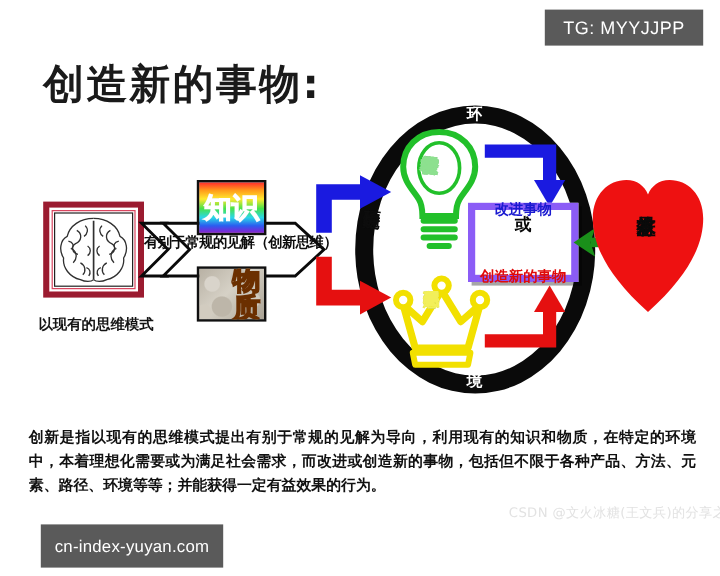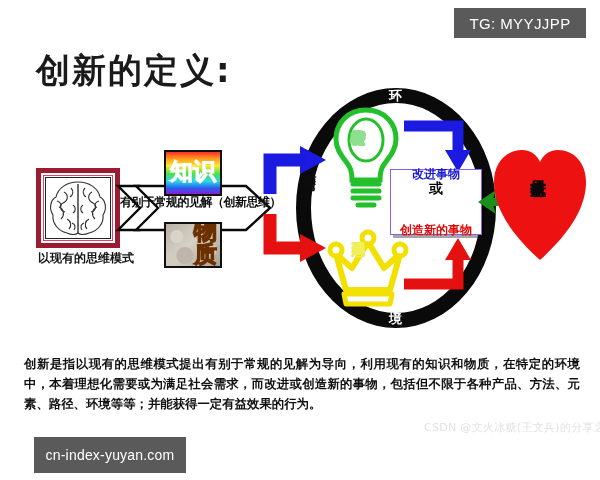--- a/index.html
+++ b/index.html
@@ -34,22 +34,22 @@
     border:5px solid #9b1b30;
     box-shadow:0 0 0 2px #ffffff inset, 0 0 0 3px #d9455f inset;
     box-sizing:border-box;
   }
   .brain-inner{
     position:absolute;inset:4px;background:#fff;
     border:1px solid #222;overflow:hidden;
   }
   .brain-svg{position:absolute;left:50%;top:50%;transform:translate(-50%,-50%);}
   .brain-caption{
-    position:absolute;left:26px;top:250px;width:108px;
-    text-align:right;font-family:"DejaVu Sans",sans-serif;
+    position:absolute;left:26px;top:262px;width:108px;
+    text-align:center;font-family:"DejaVu Sans",sans-serif;
     font-size:12px;font-weight:700;color:#141414;white-space:nowrap;
   }
 
   
   .chev-wrap{position:absolute;left:118px;top:176px;width:156px;height:64px;}
   .chev-label{
     position:absolute;left:120px;top:194px;width:160px;
     font-family:"DejaVu Sans",sans-serif;
     font-size:12px;font-weight:700;color:#0d0d0d;
     white-space:nowrap;letter-spacing:-.5px;
@@ -70,21 +70,21 @@
     left:164px;top:222px;
     background:
       radial-gradient(circle at 20% 30%, #d9d4cb 0 6px, transparent 7px),
       radial-gradient(circle at 62% 18%, #c6c0b4 0 7px, transparent 8px),
       radial-gradient(circle at 82% 62%, #cfc9bd 0 6px, transparent 7px),
       radial-gradient(circle at 35% 75%, #bdb6a9 0 8px, transparent 9px),
       radial-gradient(circle at 8% 86%, #d2ccc0 0 6px, transparent 7px),
       linear-gradient(135deg,#b8b1a4 0%,#d6d1c6 45%,#a9a294 100%);
   }
   .tile-text{
-    font-family:Liberation Mono, monospace;
+    font-family:Liberation Serif, serif;
     font-size:23px;font-weight:700;line-height:1;
   }
   .know-text{color:#2a2a78;-webkit-text-stroke:1px #ffffff;}
   .matter-text{color:#e0820c;padding-left:28px;-webkit-text-stroke:1.2px #6b2f00;}
 
   
   .oval{
     position:absolute;left:296px;top:88px;width:200px;height:240px;
     border:15px solid #0a0a0a;border-radius:50%;
     box-sizing:border-box;background:transparent;
@@ -122,21 +122,21 @@
   .crown-text{
     position:absolute;left:352px;top:232px;
     font-family:"DejaVu Sans",sans-serif;font-size:13px;font-weight:700;
     color:#2f6b1e;-webkit-text-stroke:.5px #f2ef5a;
     writing-mode:vertical-rl;text-orientation:upright;line-height:1;
   }
 
   
   .result-box{
     position:absolute;left:390px;top:169px;width:92px;height:66px;
-    background:#ffffff;border:1px solid #8b5cf6;box-sizing:border-box;
+    background:#ffffff;border:6px solid #8b5cf6;box-sizing:border-box;
     display:flex;flex-direction:column;align-items:center;justify-content:center;
     gap:1px;box-shadow:3px 3px 0 rgba(0,0,0,.35);
   }
   .rb-line{font-family:"DejaVu Sans",sans-serif;font-weight:700;line-height:1;white-space:nowrap;}
   .rb-1{font-size:12px;color:#1a1ad0;}
   .rb-2{font-size:14px;color:#0a0a0a;}
   .rb-3{font-size:12px;color:#e00a0a;margin-top:28px;}
 
   
   .heart{position:absolute;left:492px;top:146px;width:96px;height:118px;}
@@ -170,21 +170,21 @@
   }
   svg{display:block;overflow:visible;}
 </style>
 </head>
 <body>
 
 <div id="stage">
 
   <div class="tg-badge">TG: MYYJJPP</div>
 
-  <div class="title">创新的定义:</div>
+  <div class="title">创造新的事物:</div>
 
   <div class="brain-frame">
     <div class="brain-inner">
       <svg class="brain-svg" width="66" height="58" viewBox="0 0 66 58">
         <g fill="none" stroke="#303030" stroke-width="1.1">
           <path d="M33 3 C22 3 13 9 11 18 C5 21 4 30 8 36 C7 44 13 52 22 54 C26 56 31 56 33 54"></path>
           <path d="M33 3 C44 3 53 9 55 18 C61 21 62 30 58 36 C59 44 53 52 44 54 C40 56 35 56 33 54"></path>
           <path d="M33 5 L33 54" stroke-width="1.4"></path>
           <path d="M19 13 C24 16 23 22 18 24 C14 26 15 32 20 33"></path>
           <path d="M47 13 C42 16 43 22 48 24 C52 26 51 32 46 33"></path>

